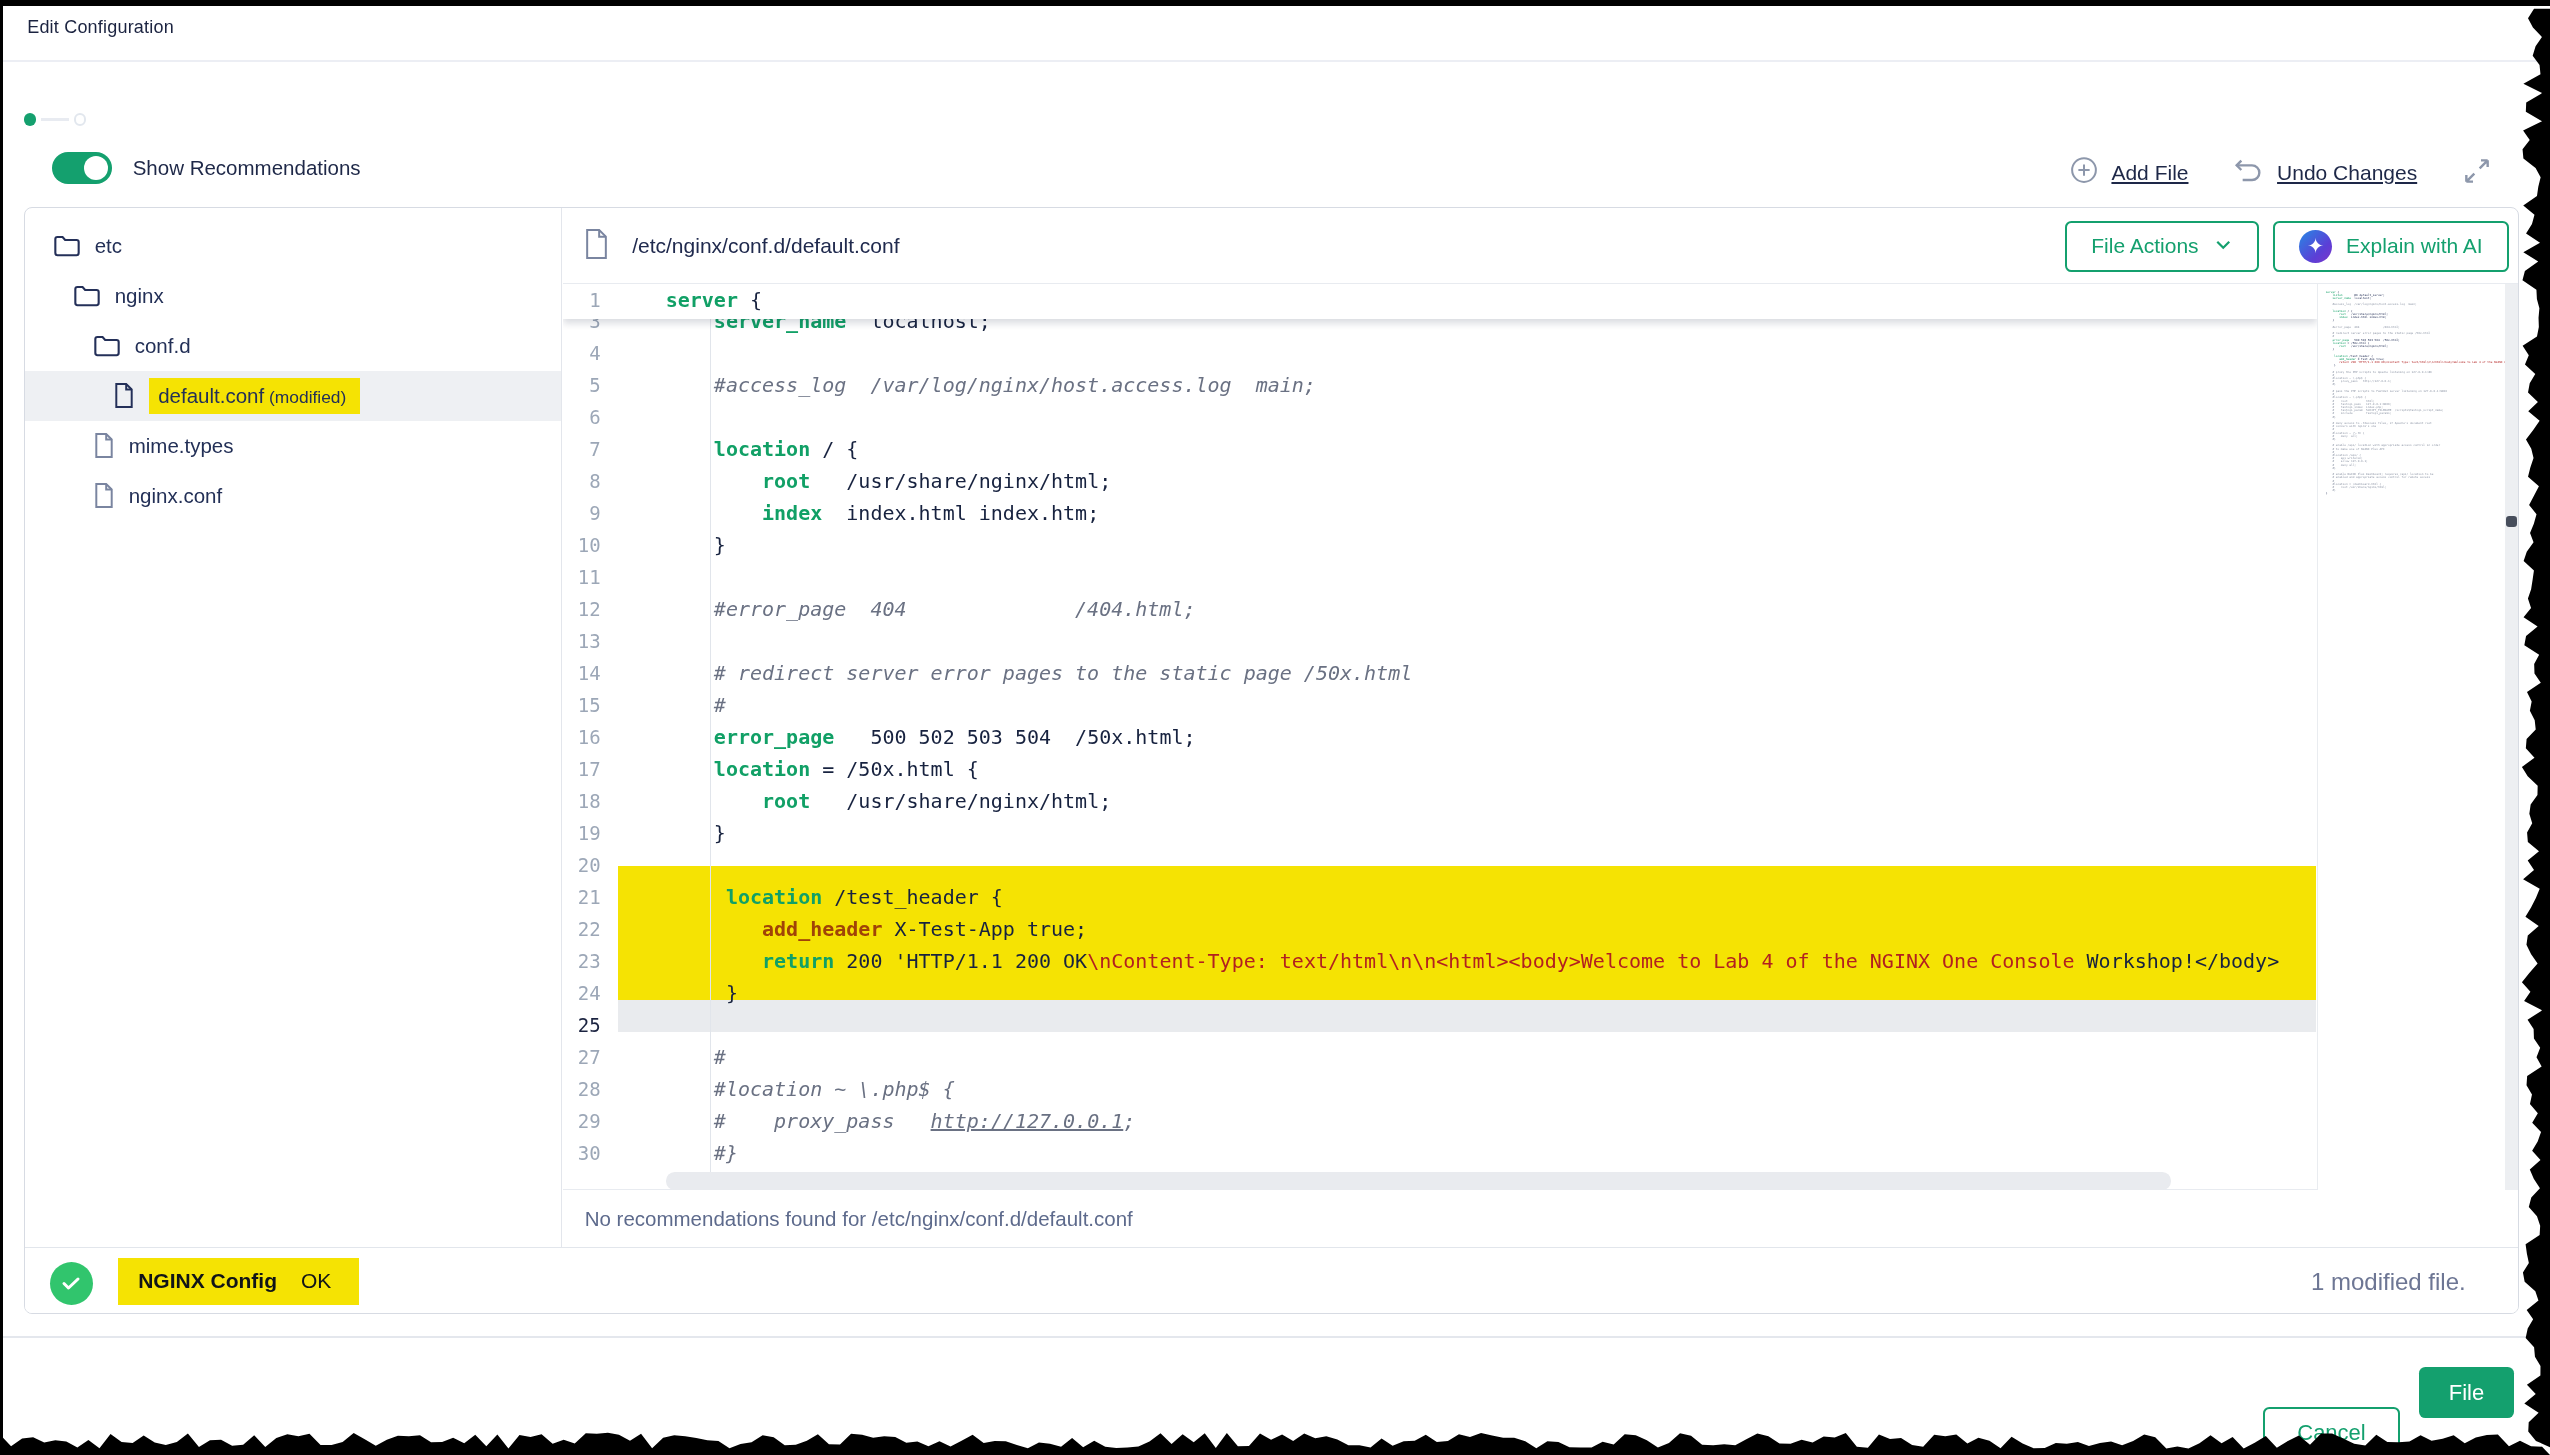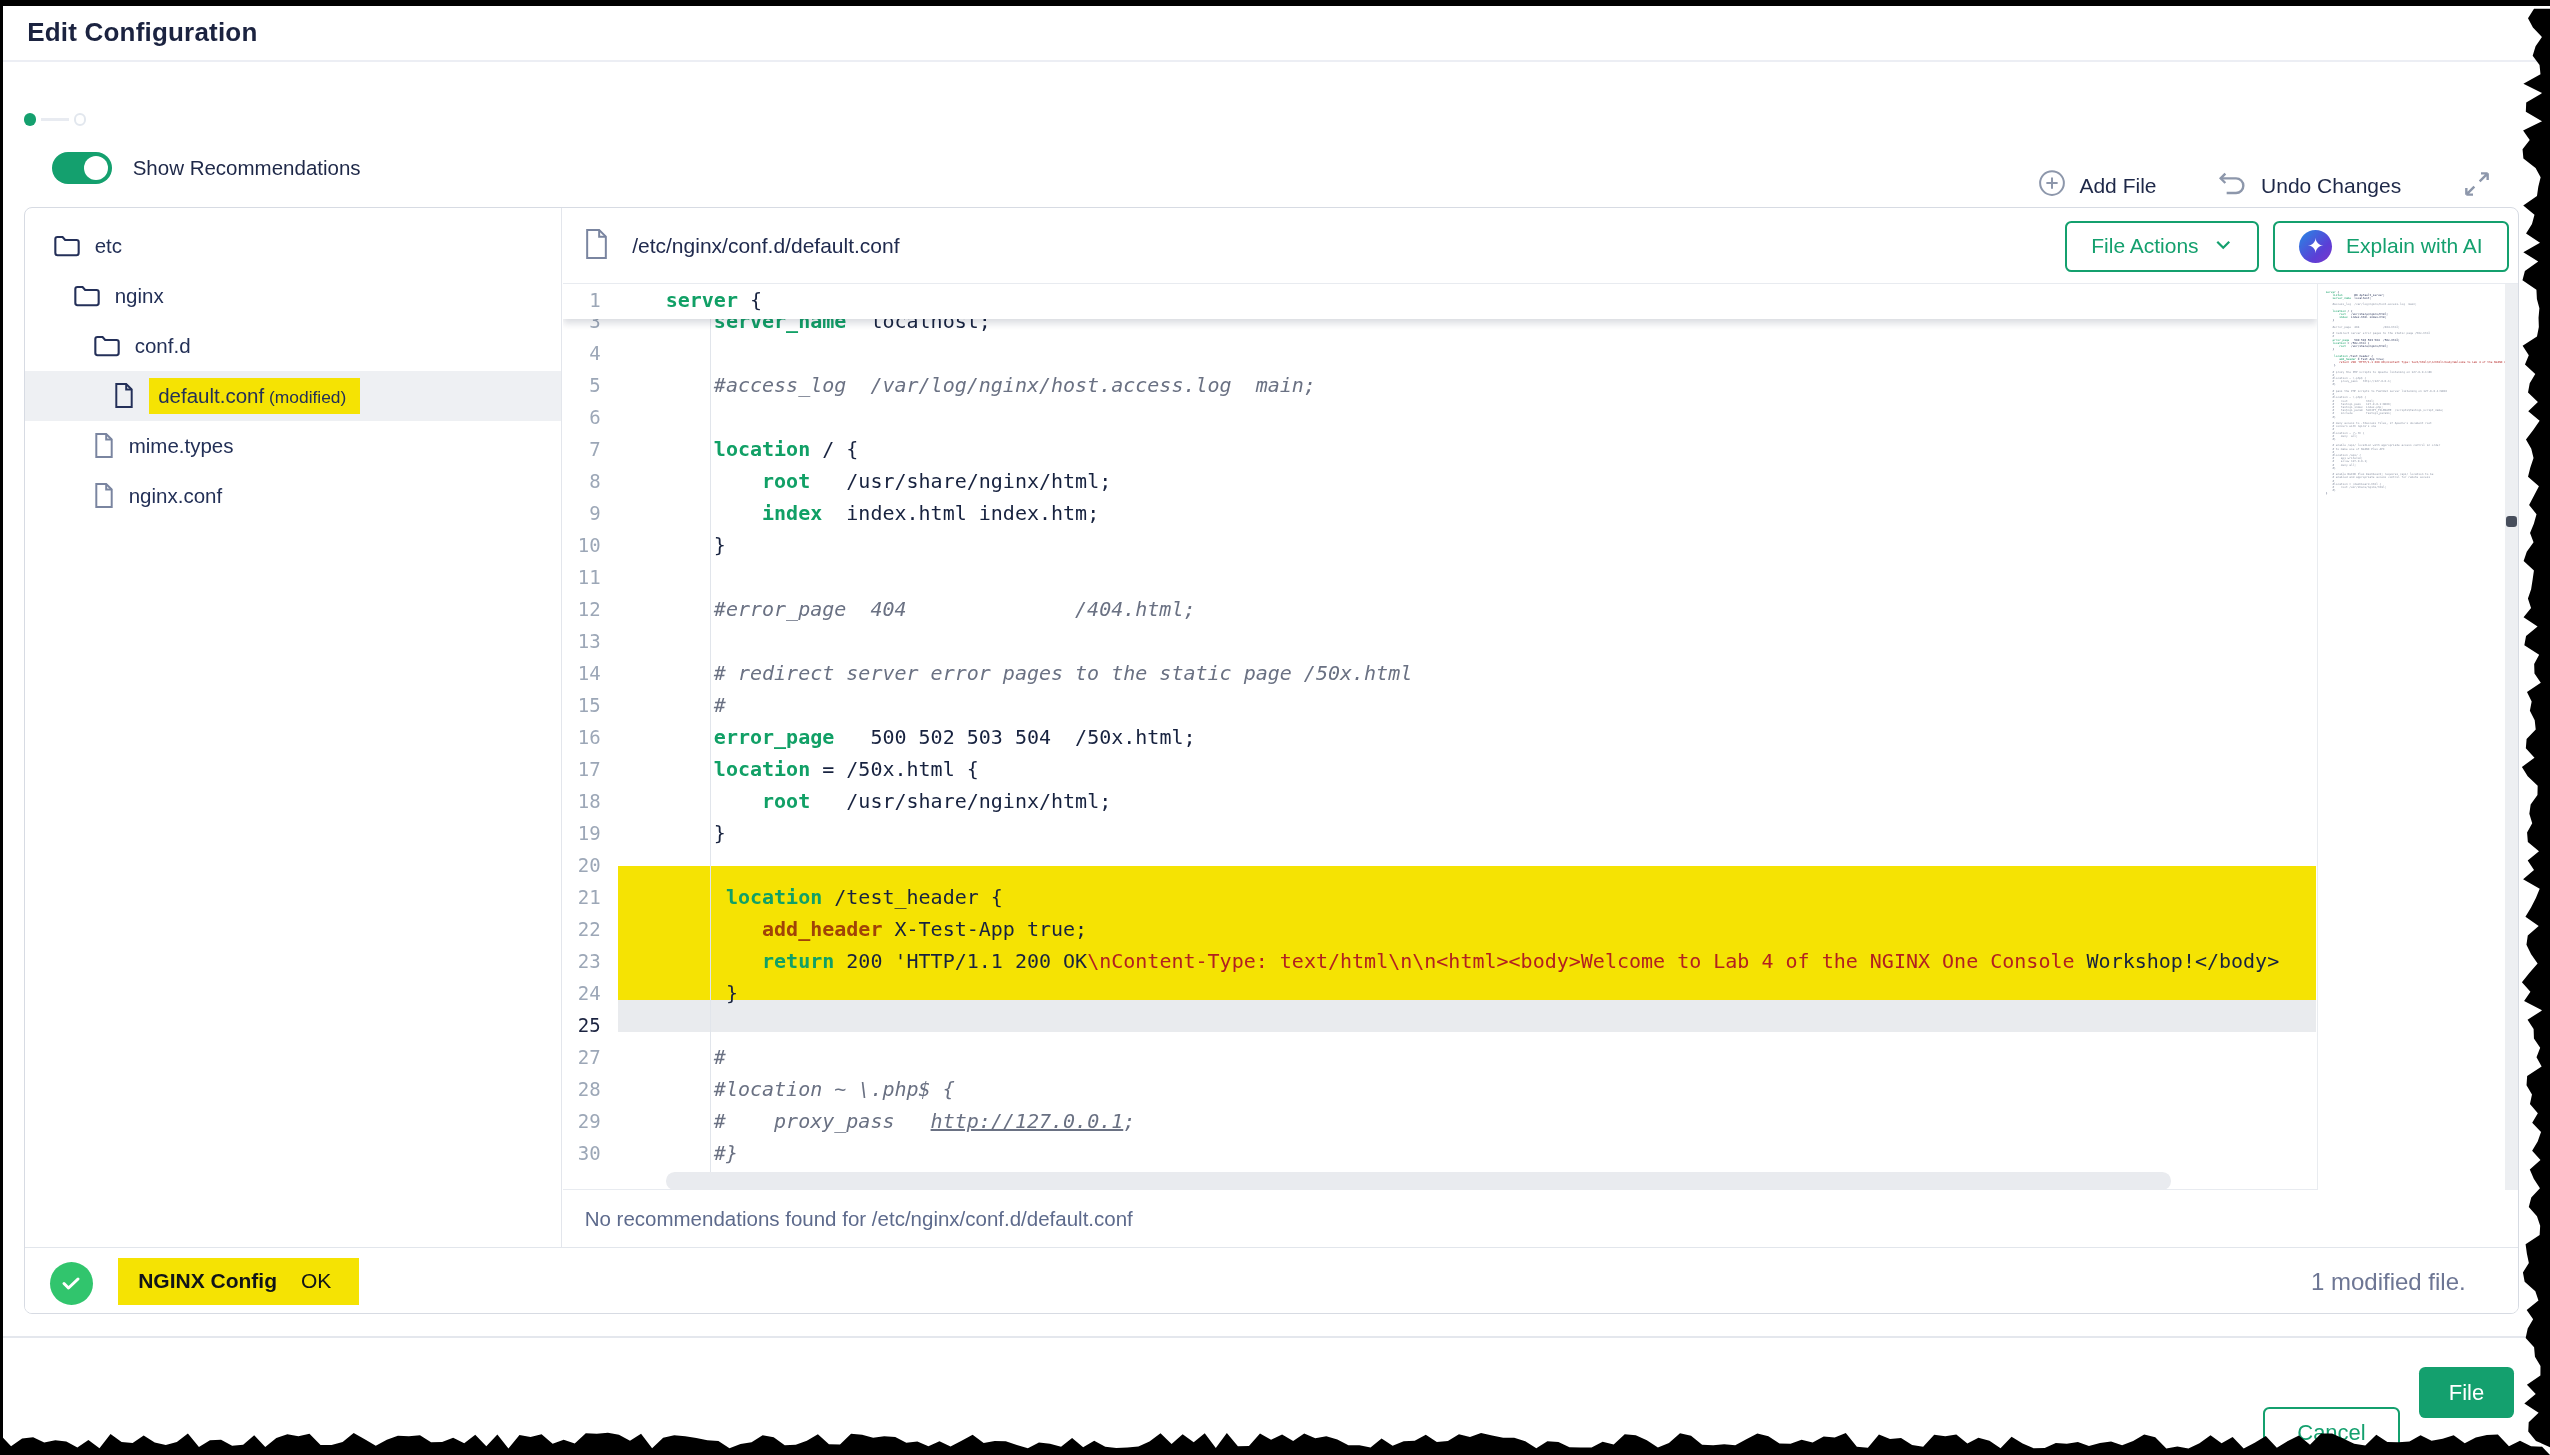--- a/index.html
+++ b/index.html
@@ -3,39 +3,39 @@
 <meta charset="utf-8">
 <style>
   * { margin:0; padding:0; box-sizing:border-box; }
   html,body { width:2550px; height:1456px; background:#000; overflow:hidden;
     font-family:"Liberation Sans", sans-serif; }
   .page { position:absolute; top:6.3px; left:3.2px; width:2547px; height:1450px;
     background:#fff; color:#1e2848; }
   .jag { position:absolute; z-index:50; pointer-events:none; }
 
   
-  .modal-title { position:absolute; left:24px; top:11px; font-size:26px;
-    font-weight:700; color:#1b2340; letter-spacing:0.2px; }
+  .modal-title { position:absolute; left:24px; top:11px; font-size:18px;
+    font-weight:400; color:#1b2340; letter-spacing:0.2px; }
   .title-divider { position:absolute; left:0; top:54px; width:100%; height:1.6px;
     background:#ecEEf4; background:#eceef4; }
 
   
   .stepper { position:absolute; left:20.5px; top:107px; display:flex; align-items:center; }
   .step-dot { width:12.6px; height:12.6px; border-radius:50%; }
   .step-dot.active { background:var(--green); }
   .step-line { width:28px; height:2.4px; background:#e8ebf1; margin:0 4.7px; }
   .step-dot.todo { background:#fff; border:2.4px solid #e2e7ee; }
 
   
   .toggle-row { position:absolute; left:0; top:141px; width:100%; height:49px; }
   .toggle-wrap { position:absolute; left:49px; top:4.7px; display:flex; align-items:center; gap:20.5px; cursor:pointer; }
   .toggle { width:60px; height:32px; border-radius:17.4px; background:var(--green); position:relative; }
   .toggle .knob { position:absolute; right:4px; top:4px; width:24px; height:24px; border-radius:50%; background:#fff; }
   .toggle-label { font-size:20.5px; color:#1e2848; }
-  .toolbar-right { position:absolute; right:57px; top:20px; display:flex; align-items:center; gap:60px; }
+  .toolbar-right { position:absolute; right:57px; top:7px; display:flex; align-items:center; gap:44px;text-decoration:underline; }
   .tool-btn { display:flex; align-items:center; gap:12.6px; background:none; border:none;
     font-size:21px; color:#1e2848; font-family:inherit; cursor:pointer; }
   .gicon { color:#8d97ab; }
 
   
   .main-box { position:absolute; left:20.5px; top:201px; width:2495px; height:1107px;
     border:1.6px solid #d7dbe3; border-radius:8px; background:#fff; overflow:hidden; }
   .sidebar { position:absolute; left:0; top:0; width:537px; height:1039px;
     border-right:1.6px solid #e3e6ec; padding-top:12.6px; }
   .tree-row { position:relative; height:50px; display:flex; align-items:center; gap:14px;

